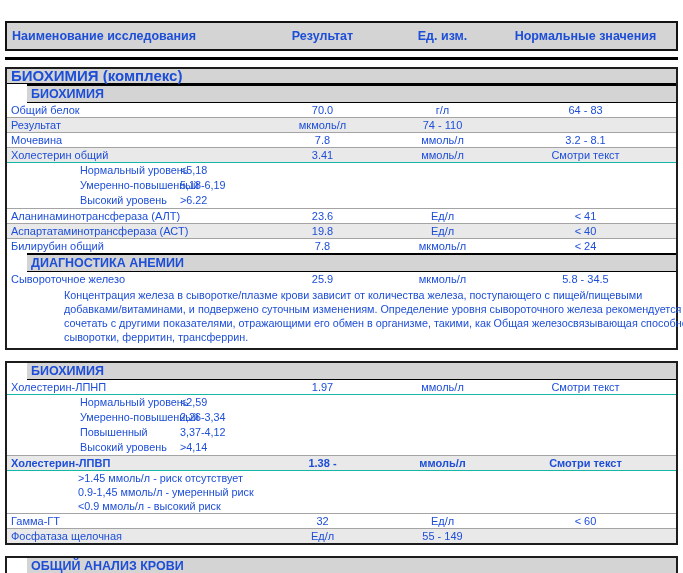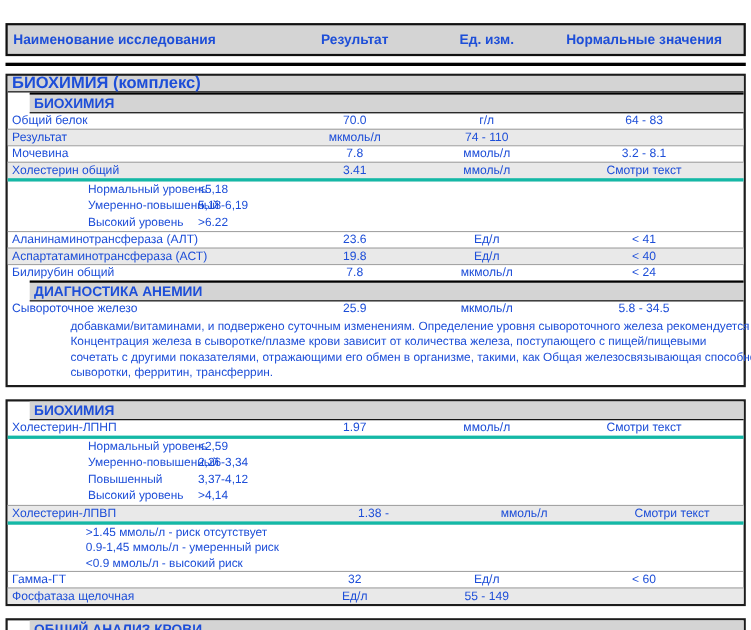--- a/index.html
+++ b/index.html
@@ -30,23 +30,23 @@
     padding:1px 0 1px 4px;border-bottom:1px solid #000;
     line-height:12px;
   }
   .band.large{font-size:12.5px;line-height:14px;margin-left:20px;}
   .band.mid{border-top:2px solid #000;}
 
   
   .trow{height:14px;font-size:11px;line-height:13px;}
   .trow .c-name{padding-left:4px;white-space:nowrap;overflow:hidden;}
   .trow.shade{background:#e9e9e9;}
-  .trow.bold{font-weight:normal;gap:17px;}
+  .trow.bold{font-weight:bold;}
   .trow.sep-top{border-top:1px solid #a4a4a4;}
-  .trow.sep-below{border-bottom:3px solid #14b8a6;}
+  .trow.sep-below{border-bottom:1px solid #14b8a6;}
 
   .lrow{height:15px;display:flex;align-items:center;font-size:10.8px;line-height:13px;}
   .lrow .l-label{margin-left:73px;width:100px;flex:0 0 100px;white-space:nowrap;}
   .lrow .l-value{white-space:nowrap;}
 
   .rrow{height:14px;display:flex;align-items:center;font-weight:normal;font-size:10.8px;line-height:13px;}
   .rrow .r-text{margin-left:71px;white-space:nowrap;}
 
   .note{padding:2px 12px 4px 57px;font-size:10.8px;}
   .note .note-line{line-height:14px;white-space:nowrap;}
@@ -123,22 +123,22 @@
           <span class="c-normal">&lt; 24</span>
         </div>
         <div class="band large mid">ДИАГНОСТИКА АНЕМИИ</div>
         <div class="trow cols">
           <span class="c-name">Сывороточное железо</span>
           <span class="c-result">25.9</span>
           <span class="c-unit">мкмоль/л</span>
           <span class="c-normal">5.8 - 34.5</span>
         </div>
         <div class="note">
+          <div class="note-line">Концентрация железа в сыворотке/плазме крови зависит от количества железа, поступающего с пищей/пищевыми</div>
           <div class="note-line">добавками/витаминами, и подвержено суточным изменениям. Определение уровня сывороточного железа рекомендуется</div>
-          <div class="note-line">Концентрация железа в сыворотке/плазме крови зависит от количества железа, поступающего с пищей/пищевыми</div>
           <div class="note-line">сочетать с другими показателями, отражающими его обмен в организме, такими, как Общая железосвязывающая способность</div>
           <div class="note-line">сыворотки, ферритин, трансферрин.</div>
         </div>
       </div>
       <div class="section">
         <div class="band large">БИОХИМИЯ</div>
         <div class="trow cols sep-below">
           <span class="c-name">Холестерин-ЛПНП</span>
           <span class="c-result">1.97</span>
           <span class="c-unit">ммоль/л</span>

